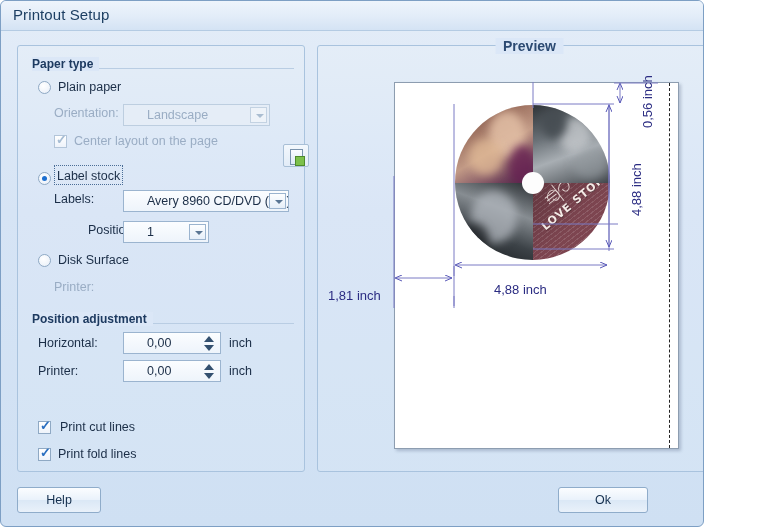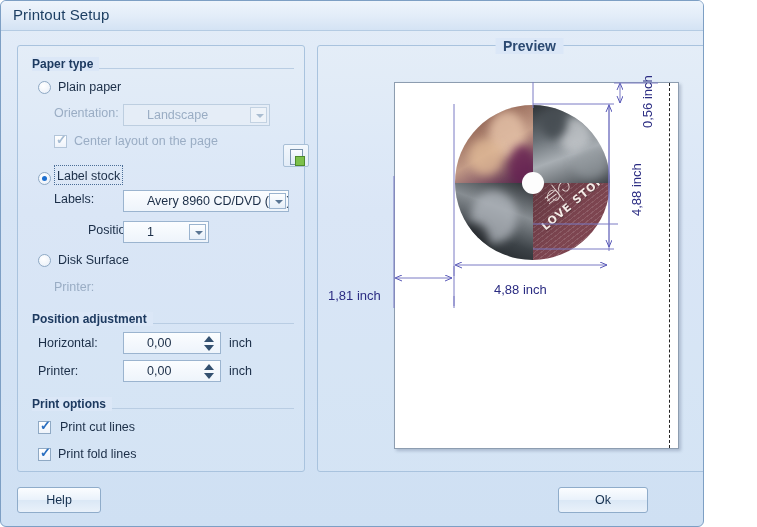--- a/index.html
+++ b/index.html
@@ -485,25 +485,20 @@
       <span class="val">0,00</span>
       <span class="spin">
           <span class="up"></span>
           <span class="dn"></span>
         </span>
     </div>
     <div class="row" style="left:211px; top:318px;">
       <span class="lbl">inch</span>
     </div>
 
-    <div class="section" style="top:348px;">
-      <div class="section-head">
-        <span class="section-title">Print options</span>
-      </div>
-    </div>
 
     <div class="row" style="left:20px; top:374px;">
       <span class="cbox">
           <span class="tick">✓</span>
         </span>
       <span class="lbl" style="margin-left:9px;">Print cut lines</span>
     </div>
     <div class="row" style="left:20px; top:401px;">
       <span class="cbox">
           <span class="tick">✓</span>

